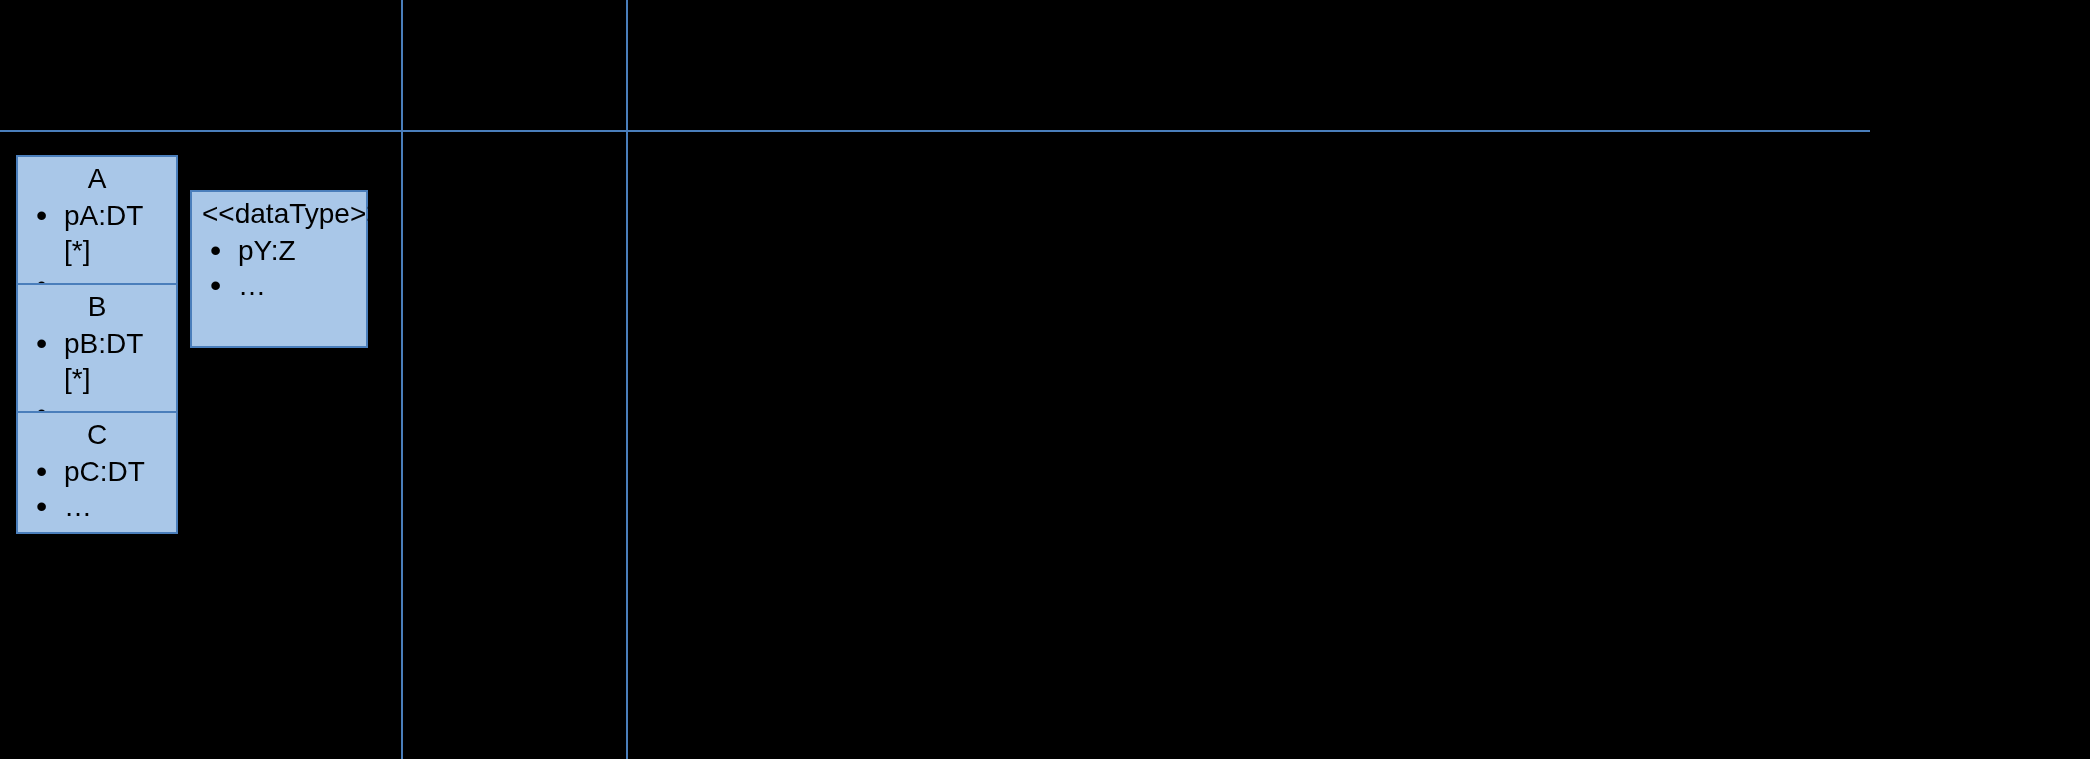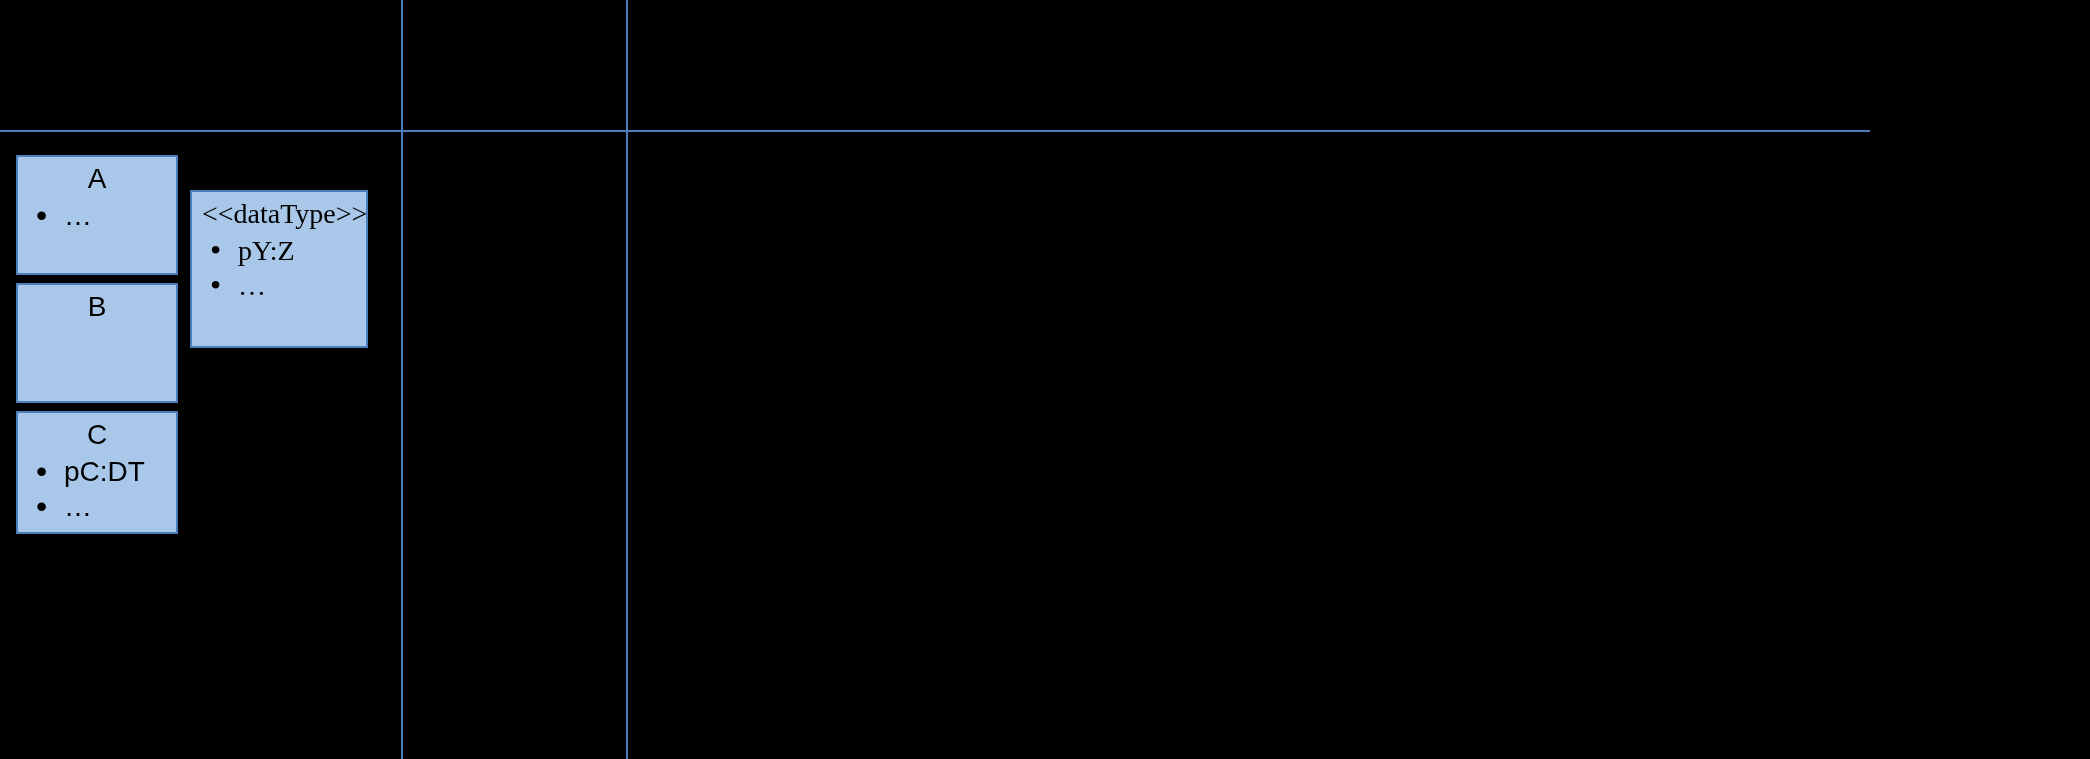--- a/index.html
+++ b/index.html
@@ -59,35 +59,40 @@
 </head>
 <body>
 
 <div class="hline" id="hline" style="left: 0px; top: 130px; width: 1870px;"></div>
 <div class="vline" id="vline1" style="left: 401px; top: 0px; height: 759px;"></div>
 <div class="vline" id="vline2" style="left: 626px; top: 0px; height: 759px;"></div>
 
 <div class="box" id="box-A" style="left: 16px; top: 155px; width: 162px; min-height: 120px;">
   <div class="title">A</div>
   <ul>
+    <li>pA:DT [*]</li>
     <li>…</li>
   </ul>
 </div>
 
 <div class="box" id="box-B" style="left: 16px; top: 283px; width: 162px; min-height: 120px;">
   <div class="title">B</div>
+  <ul>
+    <li>pB:DT [*]</li>
+    <li>…</li>
+  </ul>
 </div>
 
 <div class="box" id="box-C" style="left: 16px; top: 411px; width: 162px; min-height: 120px;">
   <div class="title">C</div>
   <ul>
     <li>pC:DT</li>
     <li>…</li>
   </ul>
 </div>
 
-<div class="box" id="box-DT" style="left: 190px; top: 190px; width: 178px; min-height: 158px; font-family: Liberation Serif, serif;">
+<div class="box" id="box-DT" style="left: 190px; top: 190px; width: 178px; min-height: 158px;">
   <div class="title">&lt;&lt;dataType&gt;&gt;</div>
   <ul>
     <li>pY:Z</li>
     <li>…</li>
   </ul>
 </div>
 
 </body></html>

